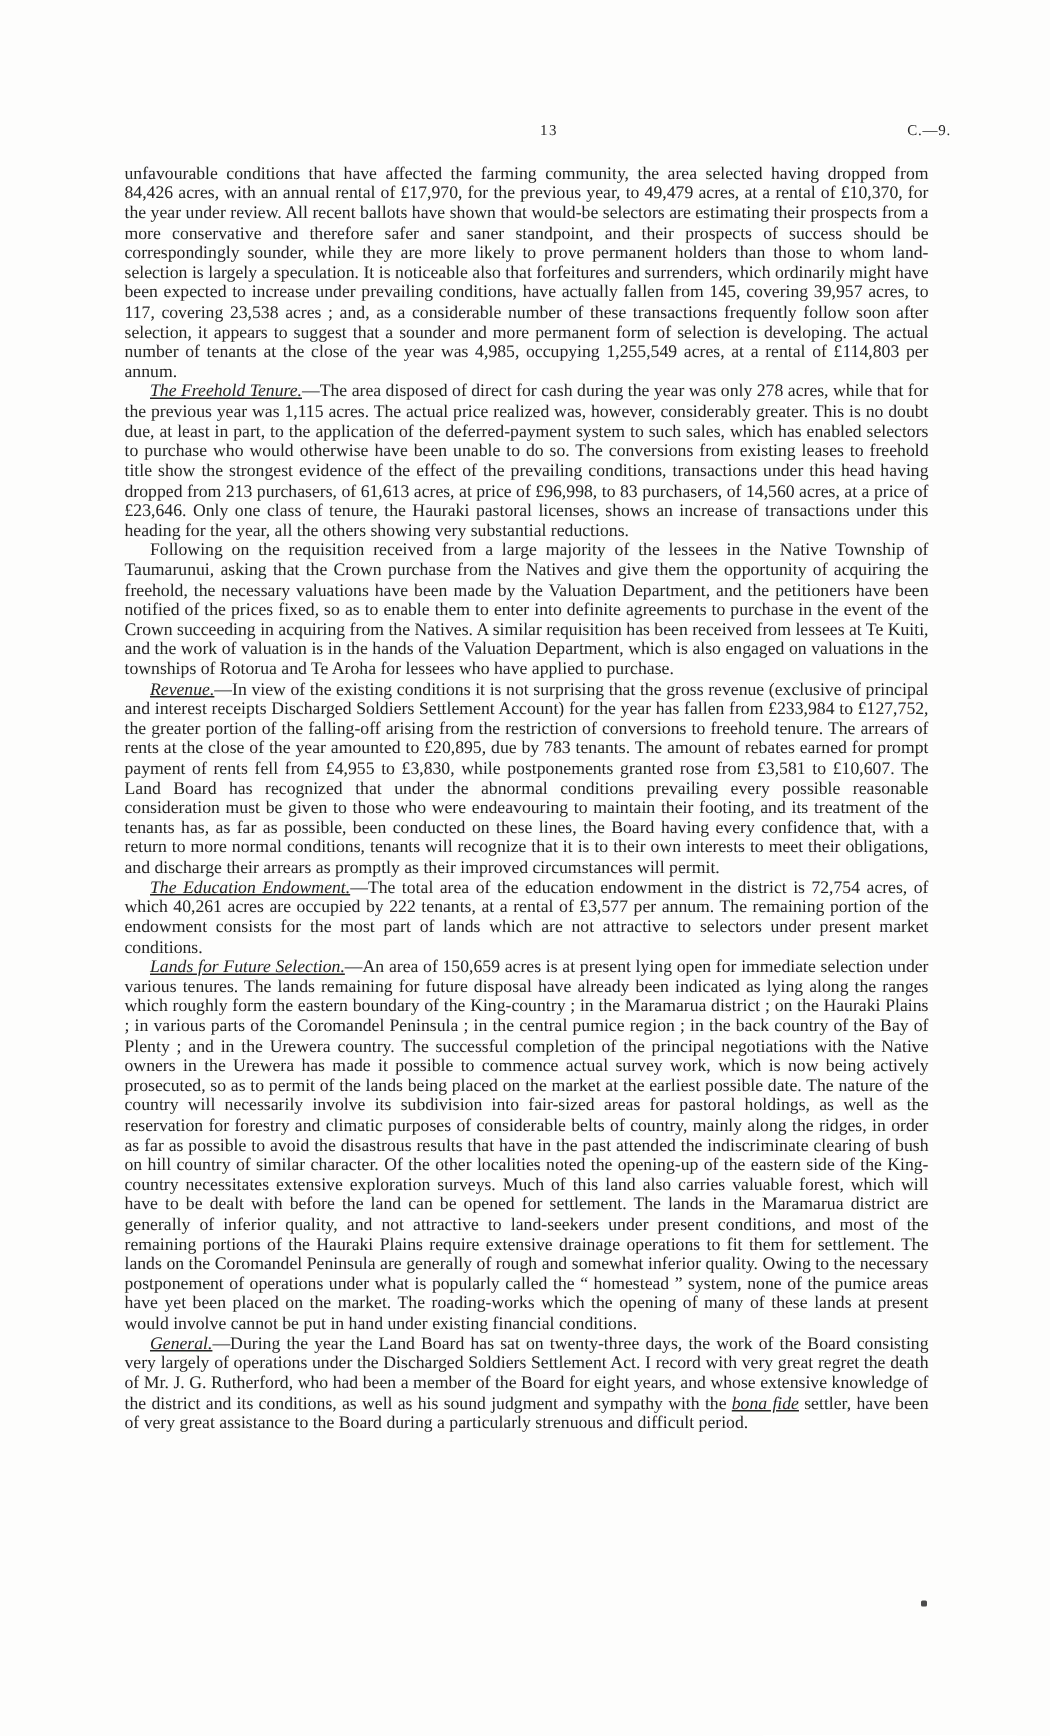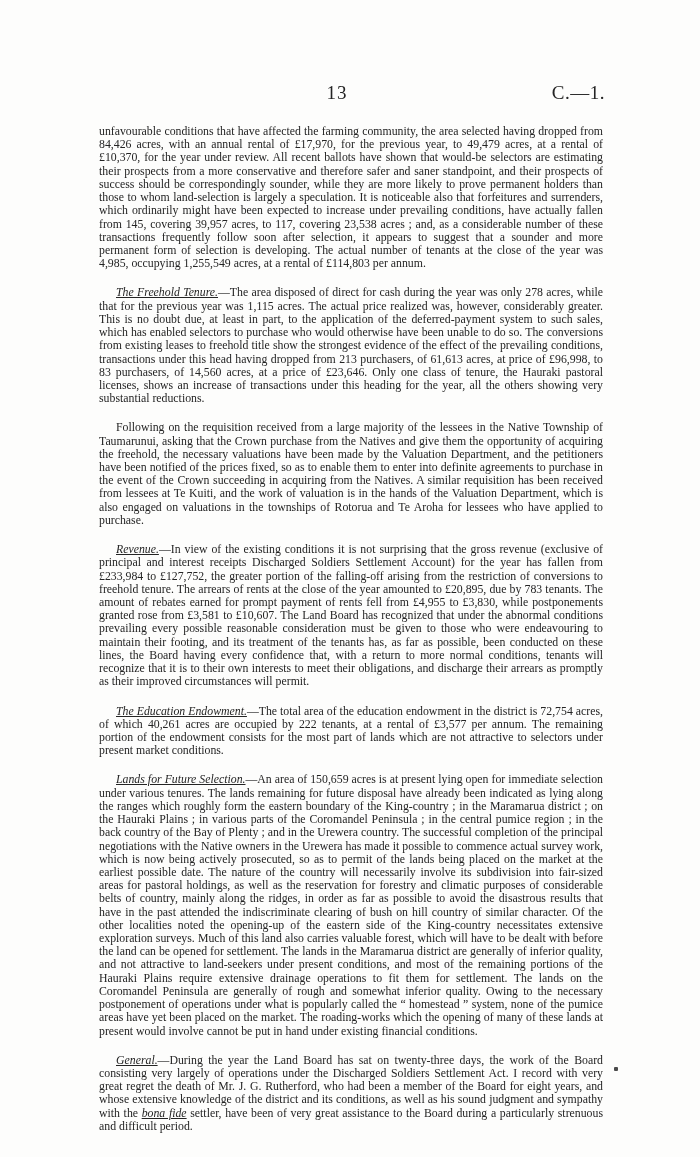--- a/index.html
+++ b/index.html
@@ -12,24 +12,24 @@
     width: 700px;
     height: 1157px;
     background: #fdfdfc;
     overflow: hidden;
     font-family: "Liberation Serif", "DejaVu Serif", serif;
     color: #242424;
   }
   .page-header {
     position: absolute;
     top: 82px;
-    left: 69px;
+    left: 98px;
     width: 536px;
     height: 18px;
-    font-size: 19px;
+    font-size: 10px;
   }
   .page-number {
     position: absolute;
     left: 0;
     right: 0;
     top: 0;
     text-align: center;
     letter-spacing: 1px;
   }
   .doc-ref {
@@ -41,21 +41,21 @@
   .page-body {
     position: absolute;
     top: 109px;
     left: 83px;
     width: 536px;
     font-size: 11.8px;
     line-height: 13.22px;
     text-align: justify;
   }
   .para {
-    margin: 16px;
+    margin: 0;
     text-indent: 17px;
   }
   .para.no-indent {
     text-indent: 0;
   }
   .lead,
   .inline-italic {
     font-style: italic;
     text-decoration: underline;
   }
@@ -70,21 +70,21 @@
     opacity: 0.85;
   }
 </style>
 </head>
 <body>
 
 <div class="page">
 
   <header class="page-header">
     <span class="page-number">13</span>
-    <span class="doc-ref">C.—1.</span>
+    <span class="doc-ref">C.—9.</span>
   </header>
 
   <main class="page-body">
 
     <p class="para no-indent"><span class="lead"></span><span>unfavourable conditions that have affected the farming community, the area selected having dropped from 84,426 acres, with an annual rental of £17,970, for the previous year, to 49,479 acres, at a rental of £10,370, for the year under review.  All recent ballots have shown that would-be selectors are estimating their prospects from a more conservative and therefore safer and saner standpoint, and their prospects of success should be correspondingly sounder, while they are more likely to prove permanent holders than those to whom land-selection is largely a speculation.  It is noticeable also that forfeitures and surrenders, which ordinarily might have been expected to increase under prevailing conditions, have actually fallen from 145, covering 39,957 acres, to 117, covering 23,538 acres ; and, as a considerable number of these transactions frequently follow soon after selection, it appears to suggest that a sounder and more permanent form of selection is developing.  The actual number of tenants at the close of the year was 4,985, occupying 1,255,549 acres, at a rental of £114,803 per annum.</span><span class="inline-italic"></span><span></span></p>
 
     <p class="para"><span class="lead">The Freehold Tenure.</span><span>—The area disposed of direct for cash during the year was only 278 acres, while that for the previous year was 1,115 acres.  The actual price realized was, however, considerably greater.  This is no doubt due, at least in part, to the application of the deferred-payment system to such sales, which has enabled selectors to purchase who would otherwise have been unable to do so. The conversions from existing leases to freehold title show the strongest evidence of the effect of the prevailing conditions, transactions under this head having dropped from 213 purchasers, of 61,613 acres, at price of £96,998, to 83 purchasers, of 14,560 acres, at a price of £23,646.  Only one class of tenure, the Hauraki pastoral licenses, shows an increase of transactions under this heading for the year, all the others showing very substantial reductions.</span><span class="inline-italic"></span><span></span></p>
 
     <p class="para"><span class="lead"></span><span>Following on the requisition received from a large majority of the lessees in the Native Township of Taumarunui, asking that the Crown purchase from the Natives and give them the opportunity of acquiring the freehold, the necessary valuations have been made by the Valuation Department, and the petitioners have been notified of the prices fixed, so as to enable them to enter into definite agreements to purchase in the event of the Crown succeeding in acquiring from the Natives. A similar requisition has been received from lessees at Te Kuiti, and the work of valuation is in the hands of the Valuation Department, which is also engaged on valuations in the townships of Rotorua and Te Aroha for lessees who have applied to purchase.</span><span class="inline-italic"></span><span></span></p>
 

